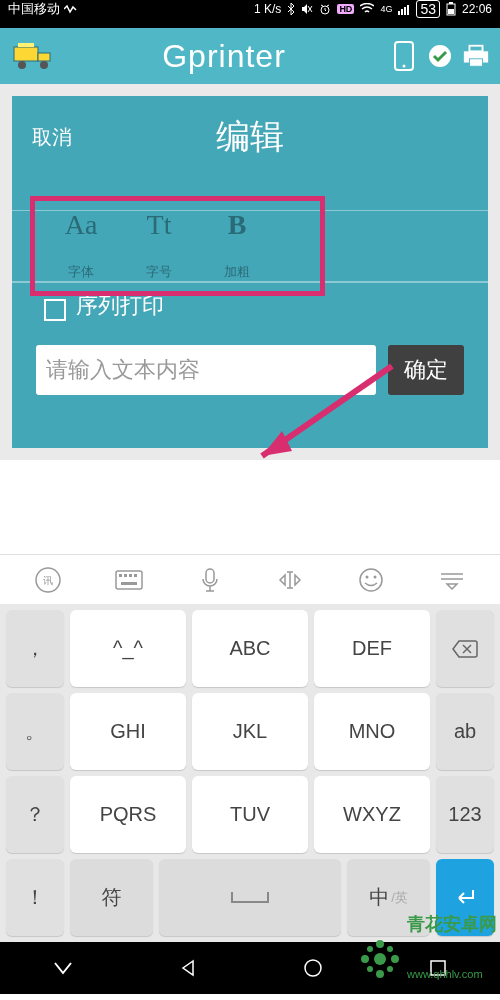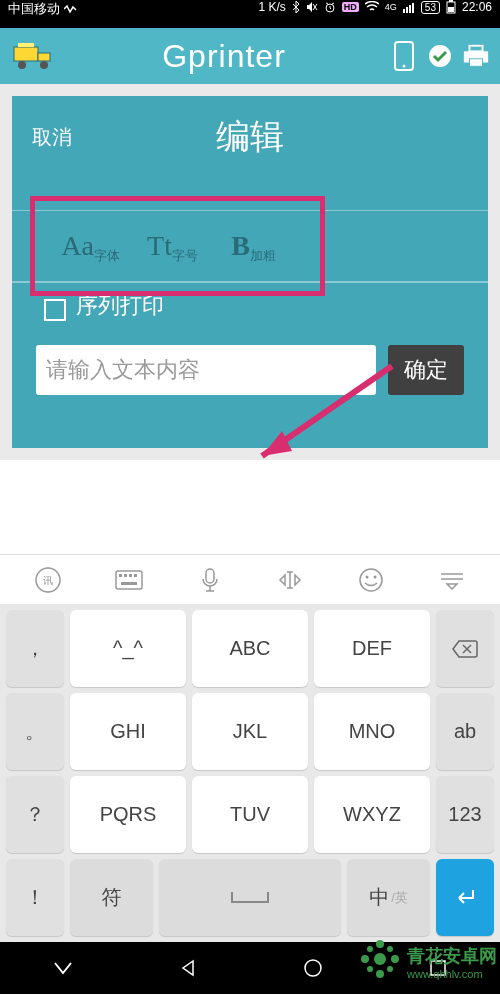--- a/index.html
+++ b/index.html
@@ -1,38 +1,38 @@
 <!DOCTYPE html>
 <html><head>
 <meta charset="utf-8">
 <style>
   * { box-sizing: border-box; margin: 0; padding: 0; }
   html, body { width: 500px; height: 1000px; font-family: sans-serif; overflow: hidden; background: #fff; }
   
   .status-bar { height: 28px; background: #000; color: #fff; display: flex; align-items: flex-start; padding: 0 8px; font-size: 13px; }
   .status-left { flex: 0 0 auto; display: flex; align-items: center; gap: 4px; }
   .status-right { flex: 1; display: flex; justify-content: flex-end; align-items: center; gap: 6px; font-size: 12px; }
-  .status-right .battery { border: 1px solid #fff; border-radius: 3px; padding: 0 3px; font-size: 10px; }
+  .status-right .battery { border: 1px solid #fff; border-radius: 3px; padding: 0 3px; font-size: 14px; }
   
   .app-header { height: 56px; background: #50b7c7; display: flex; align-items: center; padding: 0 10px; gap: 8px; }
   .truck-icon { width: 48px; height: 40px; display: flex; align-items: center; }
   .app-title { flex: 1; text-align: center; color: #fff; font-size: 32px; font-weight: 400; letter-spacing: 1px; }
   .header-icons { display: flex; align-items: center; gap: 8px; }
   .phone-icon, .check-icon, .printer-icon { width: 28px; height: 28px; display: flex; align-items: center; justify-content: center; }
   
   .dialog-backdrop { height: 376px; background: #eaeaea; position: relative; }
   .dialog { position: absolute; left: 12px; right: 12px; top: 12px; bottom: 12px; background: #44a7b7; }
   .dialog-header { display: flex; align-items: center; padding: 18px 20px 10px; }
   .cancel-btn { color: #fff; font-size: 20px; }
   .dialog-title { flex: 1; text-align: center; color: #fff; font-size: 34px; font-weight: 400; margin-left: -40px; }
   
   .format-section { position: relative; margin: 40px 0 0; }
   .format-highlight-box { position: absolute; left: 18px; top: -14px; width: 295px; height: 100px; border: 5px solid #d82d6f; z-index: 2; pointer-events: none; }
   .format-row { border-top: 1px solid #8bcad4; border-bottom: 1px solid #8bcad4; display: flex; height: 72px; padding-left: 30px; }
-  .format-btn { width: 78px; display: flex; align-items: center; justify-content: flex-end; color: #2a6b78; }
+  .format-btn { width: 78px; display: flex; flex-direction: column; align-items: center; justify-content: space-between; color: #2a6b78; }
   .format-btn .glyph { font-size: 28px; font-family: serif; line-height: 1; }
   .format-btn .label { font-size: 13px; margin-top: 20px; }
   .hr2 { border-top: 1px solid #8bcad4; height: 0; }
   
   .seq-row { display: flex; align-items: flex-end; padding: 8px 32px; color: #fff; font-size: 22px; position: relative; }
   .seq-checkbox { width: 22px; height: 22px; border: 2px solid #fff; margin-right: 10px; }
   
   .input-row { display: flex; gap: 12px; padding: 16px 24px 0; align-items: center; position: relative; }
   .text-input { flex: 1; height: 50px; background: #fff; border: none; border-radius: 3px; padding: 0 10px; font-size: 22px; color: #999; }
   .text-input::placeholder { color: #999; }
@@ -51,21 +51,21 @@
   .key.narrow { flex: 0 0 58px; background: #e0e0e0; }
   .key.wide { flex: 1; }
   .key.gray { background: #dcdcdc; }
   .key .sub { font-size: 13px; color: #aaa; margin-left: 2px; }
   .space-key { flex: 2.2; }
   
   .nav-bar { height: 52px; background: #000; display: flex; align-items: center; justify-content: space-around; }
   .nav-btn { width: 40px; height: 40px; display: flex; align-items: center; justify-content: center; color: #fff; }
   
   .watermark { position: absolute; bottom: 20px; right: 3px; display: flex; align-items: flex-end; color: #3a9a4a; font-size: 18px; font-weight: bold; z-index: 10; }
-  .watermark .url { font-size: 11px; color: #3a9a4a; display: block; font-weight: normal; }
+  .watermark .url { font-size: 11px; color: #3a9a4a; display: block; font-weight: normal; margin-top: 32px; }
   .watermark-logo { width: 42px; height: 42px; margin-right: 6px; }
 </style>
 </head>
 <body>
 
 <div class="status-bar">
   <div class="status-left">
     <span>中国移动</span>
     <svg width="14" height="10" viewBox="0 0 14 10">
         <polyline points="0,5 3,2 6,8 9,3 12,6" stroke="#fff" fill="none" stroke-width="1.5"></polyline>

